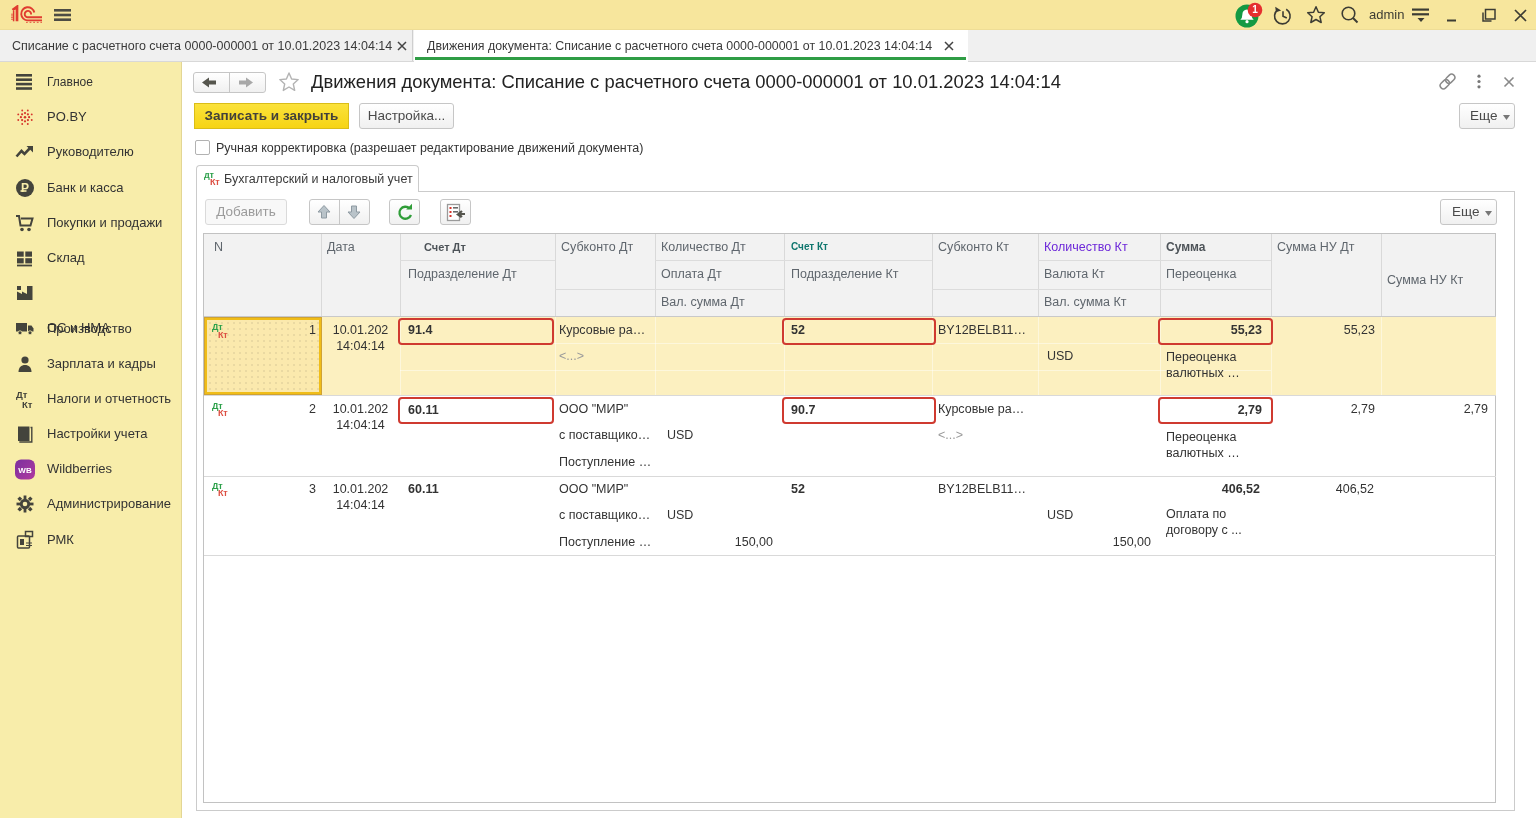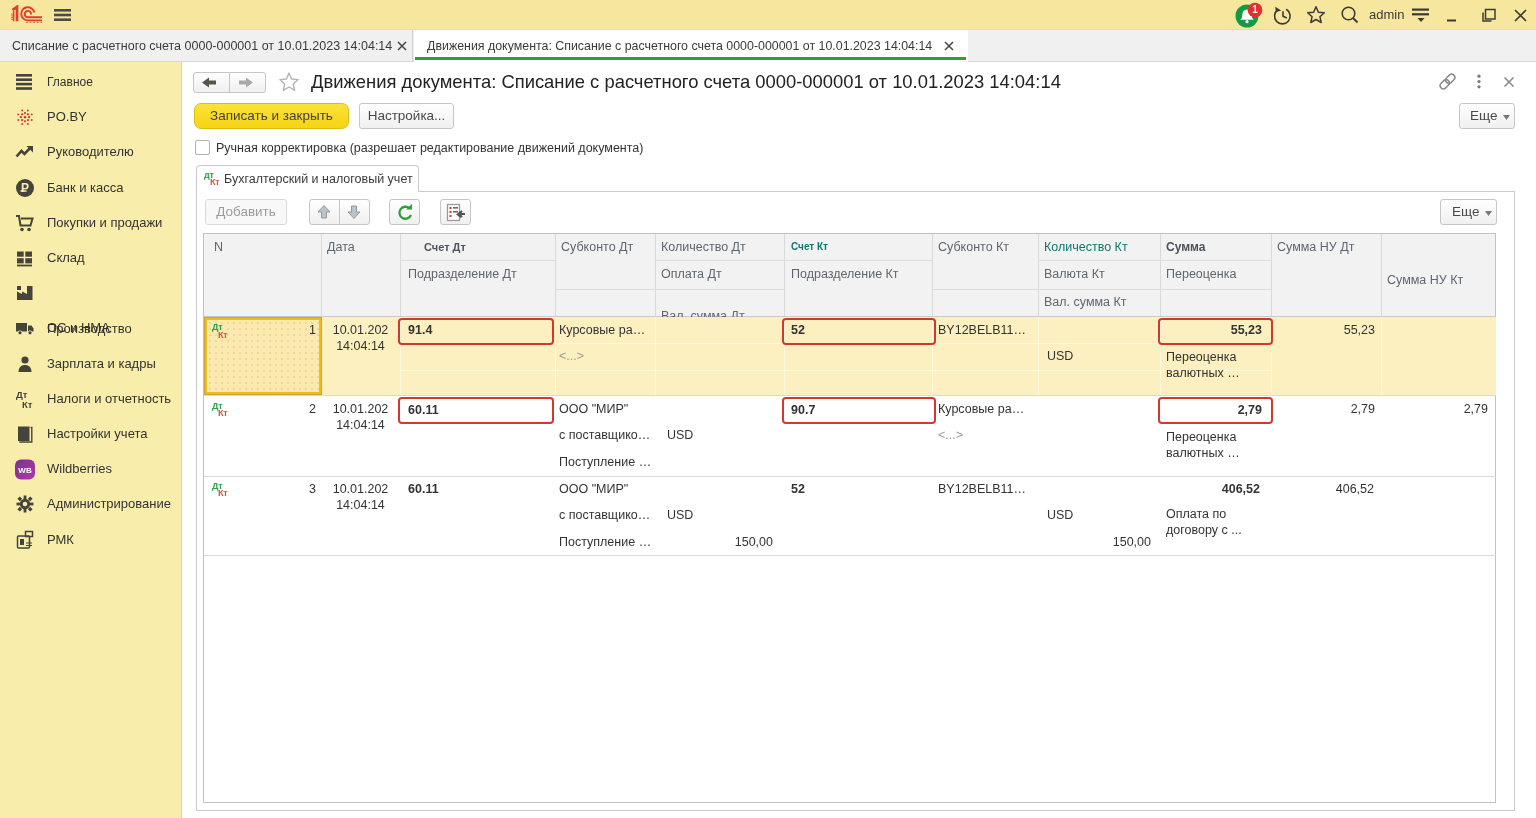--- a/index.html
+++ b/index.html
@@ -249,21 +249,21 @@
     <g fill="#777">
       <circle cx="4" cy="2.2" r="1.6"></circle>
       <circle cx="4" cy="7.5" r="1.6"></circle>
       <circle cx="4" cy="12.8" r="1.6"></circle>
     </g>
   </svg>
 <svg class="abs" style="left:1503px;top:76px;" width="12" height="12" viewBox="0 0 12 12">
     <path d="M1.5 1.5 L10.5 10.5 M10.5 1.5 L1.5 10.5" stroke="#8a8a8a" stroke-width="1.6"></path>
   </svg>
 
-<div class="abs" style="left:194px;top:103px;width:155px;height:26px;background:linear-gradient(#fbe23b,#f6d414);border:1px solid #dabd18;border-radius:7px;text-align:center;font-size:13.5px;line-height:24px;font-weight:normal;color:#43413a;">Записать и закрыть</div>
+<div class="abs" style="left:194px;top:103px;width:155px;height:26px;background:linear-gradient(#fbe23b,#f6d414);border:1px solid #dabd18;border-radius:0;text-align:center;font-size:13.5px;line-height:24px;font-weight:bold;color:#43413a;">Записать и закрыть</div>
 <div class="btn" style="left:359px;top:103px;width:95px;height:26px;text-align:center;font-size:13.5px;line-height:24px;color:#4a4a4a;">Настройка...</div>
 <div class="btn" style="left:1459px;top:103px;width:56px;height:26px;font-size:13.5px;line-height:24px;color:#4a4a4a;"><span style="margin-left:10px;">Еще</span><svg style="margin-left:6px;" width="7" height="5" viewBox="0 0 7 5">
       <path d="M0 0 L7 0 L3.5 5 Z" fill="#777"></path>
     </svg></div>
 
 <div class="abs" style="left:195px;top:140px;width:15px;height:15px;background:#fff;border:1px solid #b2b2b2;border-radius:2px;"></div>
 <div class="t" style="left:216px;top:140px;">Ручная корректировка (разрешает редактирование движений документа)</div>
 
 <div class="abs" style="left:196px;top:191px;width:1319px;height:620px;border:1px solid #cbcbcb;background:#fff;"></div>
 
@@ -328,30 +328,30 @@
 <div class="hline" style="left:932px;top:289px;width:106px;background:#dcdcdc;"></div>
 <div class="hline" style="left:1038px;top:289px;width:122px;background:#dcdcdc;"></div>
 <div class="hline" style="left:1160px;top:289px;width:111px;background:#dcdcdc;"></div>
 <div class="ht" style="left:214px;top:238.5px;color:#5f666d;">N</div>
 <div class="ht" style="left:327px;top:238.5px;color:#5f666d;">Дата</div>
 <div class="ht b" style="left:408px;top:238.5px;color:#4d5358;font-size:11px;margin-left:16px;">Счет Дт</div>
 <div class="ht" style="left:561px;top:238.5px;color:#5f666d;">Субконто Дт</div>
 <div class="ht" style="left:661px;top:238.5px;color:#5f666d;">Количество Дт</div>
 <div class="ht b" style="left:791px;top:238.5px;color:#0f766e;font-size:10px;">Счет Кт</div>
 <div class="ht" style="left:938px;top:238.5px;color:#5f666d;">Субконто Кт</div>
-<div class="ht" style="left:1044px;top:238.5px;color:#0f766e;">Количество Кт</div>
+<div class="ht" style="left:1044px;top:238.5px;color:#6d28d9;">Количество Кт</div>
 <div class="ht b" style="left:1166px;top:238.5px;color:#4d5358;font-size:12px;">Сумма</div>
 <div class="ht" style="left:1277px;top:238.5px;color:#5f666d;">Сумма НУ Дт</div>
 <div class="ht" style="left:1387px;top:238.5px;color:#5f666d;margin-top:33px;">Сумма НУ Кт</div>
 <div class="ht" style="left:408px;top:265.5px;">Подразделение Дт</div>
 <div class="ht" style="left:661px;top:265.5px;">Оплата Дт</div>
 <div class="ht" style="left:791px;top:265.5px;">Подразделение Кт</div>
 <div class="ht" style="left:1044px;top:265.5px;">Валюта Кт</div>
 <div class="ht" style="left:1166px;top:265.5px;">Переоценка</div>
-<div class="ht" style="left:661px;top:308px;">Вал. сумма Дт</div>
+<div class="ht" style="left:661px;top:294px;">Вал. сумма Дт</div>
 <div class="ht" style="left:1044px;top:294px;">Вал. сумма Кт</div>
 <div class="abs" style="left:204px;top:317px;width:1292px;height:78px;background:#fcf0c0;"></div>
 <div class="hline" style="left:400px;top:343px;width:871px;background:rgba(255,255,255,0.45);"></div>
 <div class="hline" style="left:400px;top:369.5px;width:871px;background:rgba(255,255,255,0.45);"></div>
 <div class="vline" style="left:400px;top:317px;height:78px;background:rgba(255,255,255,0.45);"></div>
 <div class="vline" style="left:555px;top:317px;height:78px;background:rgba(255,255,255,0.45);"></div>
 <div class="vline" style="left:655px;top:317px;height:78px;background:rgba(255,255,255,0.45);"></div>
 <div class="vline" style="left:784px;top:317px;height:78px;background:rgba(255,255,255,0.45);"></div>
 <div class="vline" style="left:932px;top:317px;height:78px;background:rgba(255,255,255,0.45);"></div>
 <div class="vline" style="left:1038px;top:317px;height:78px;background:rgba(255,255,255,0.45);"></div>

